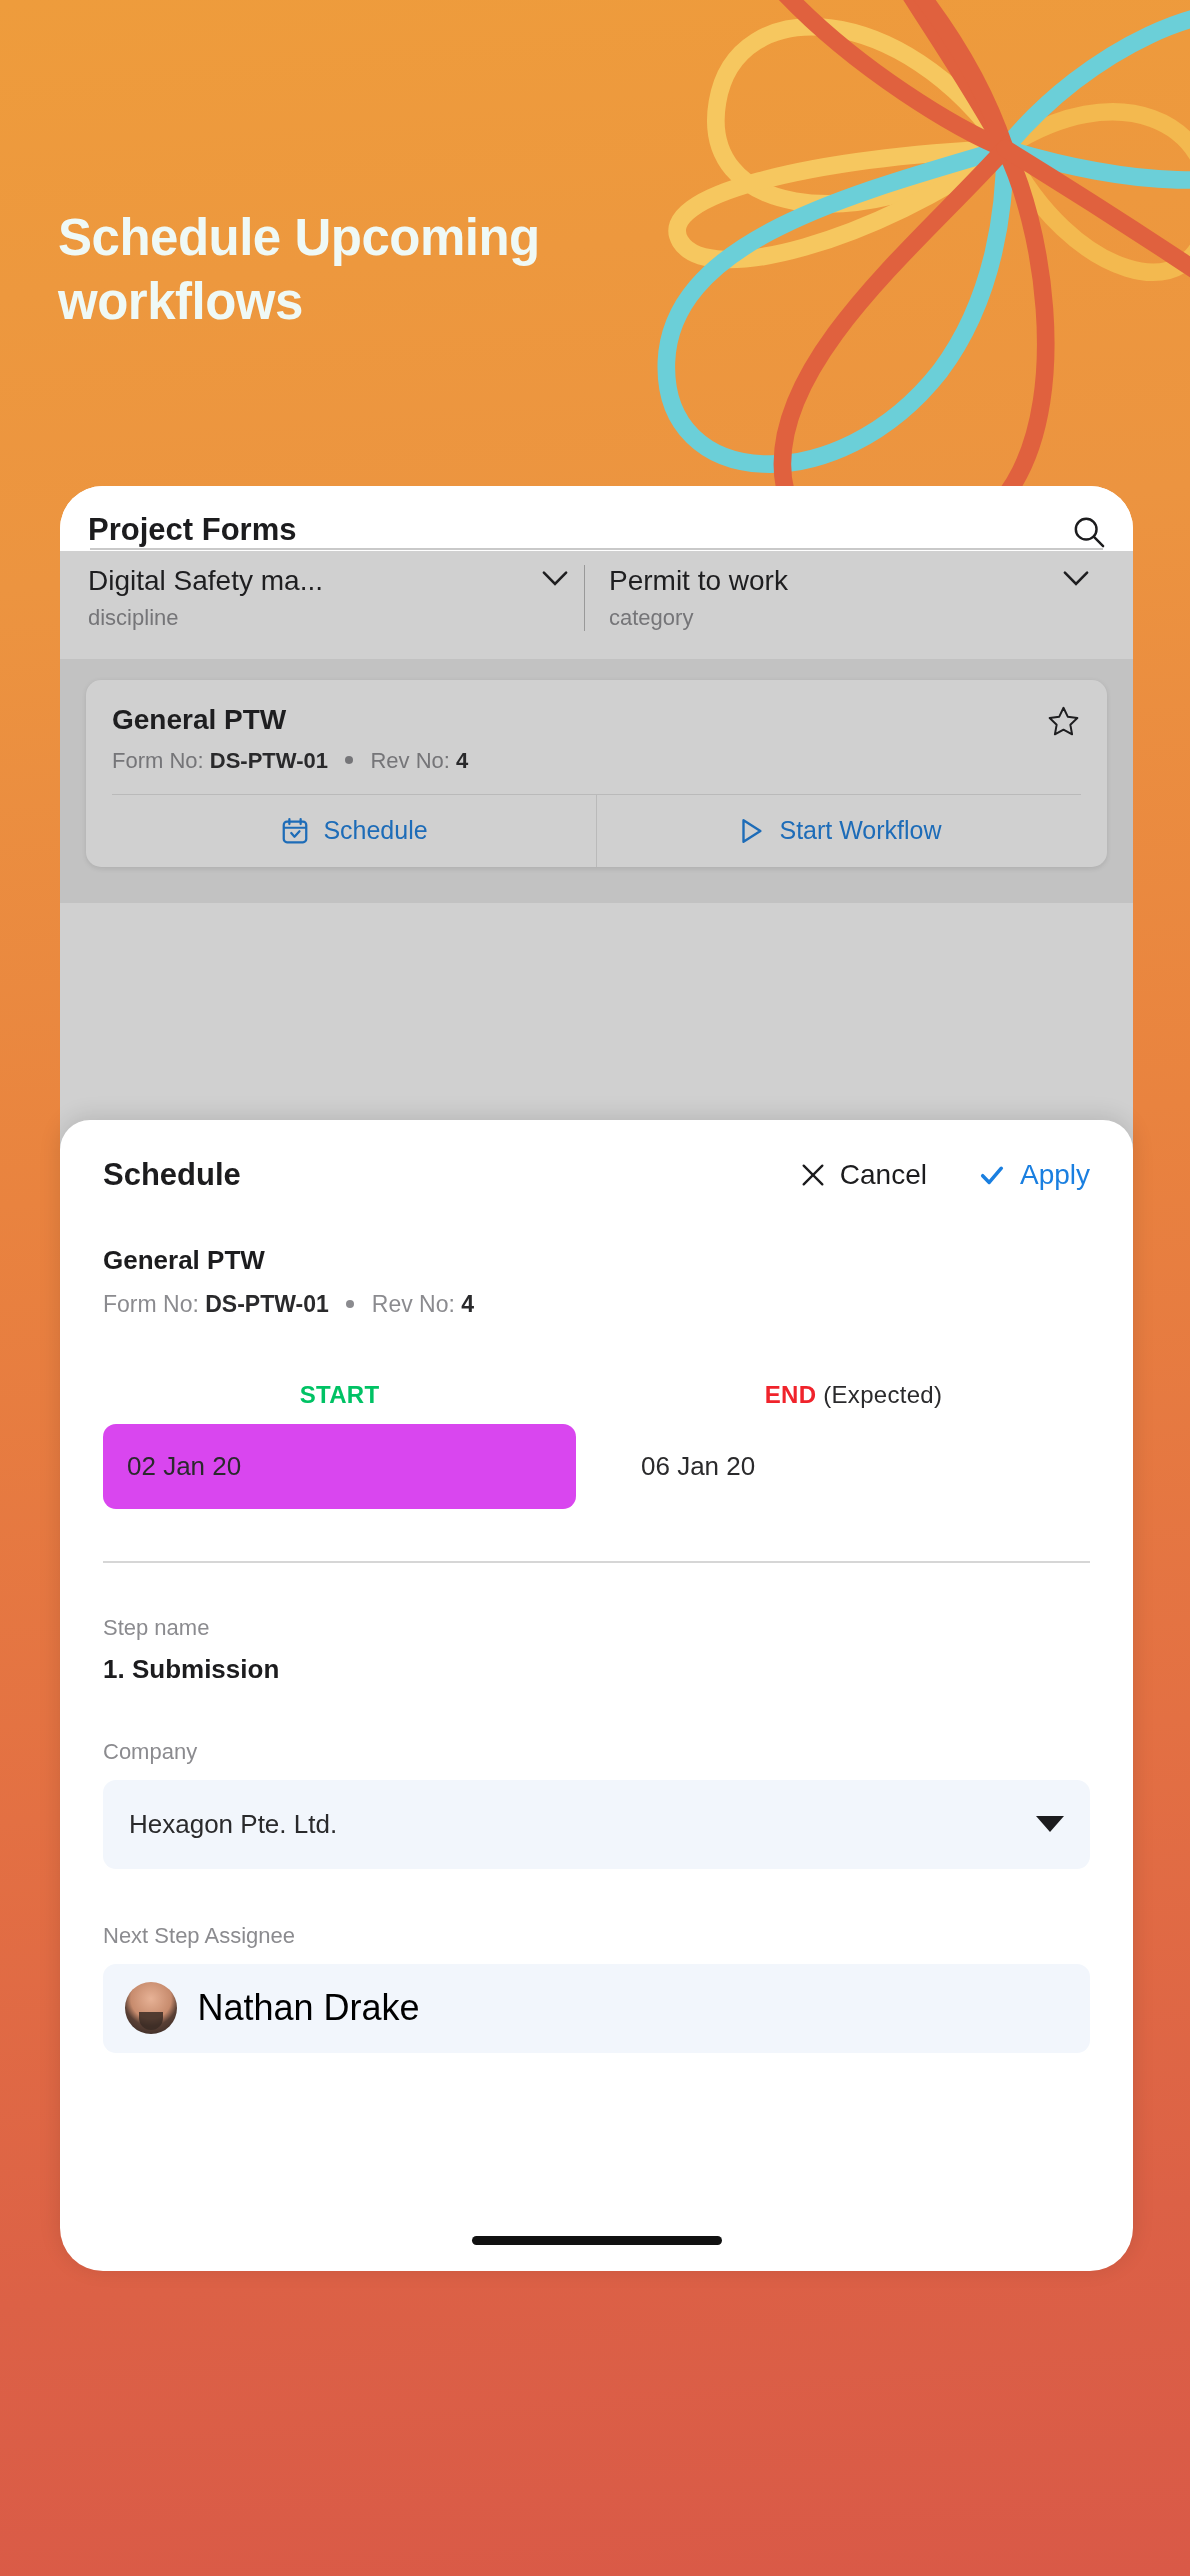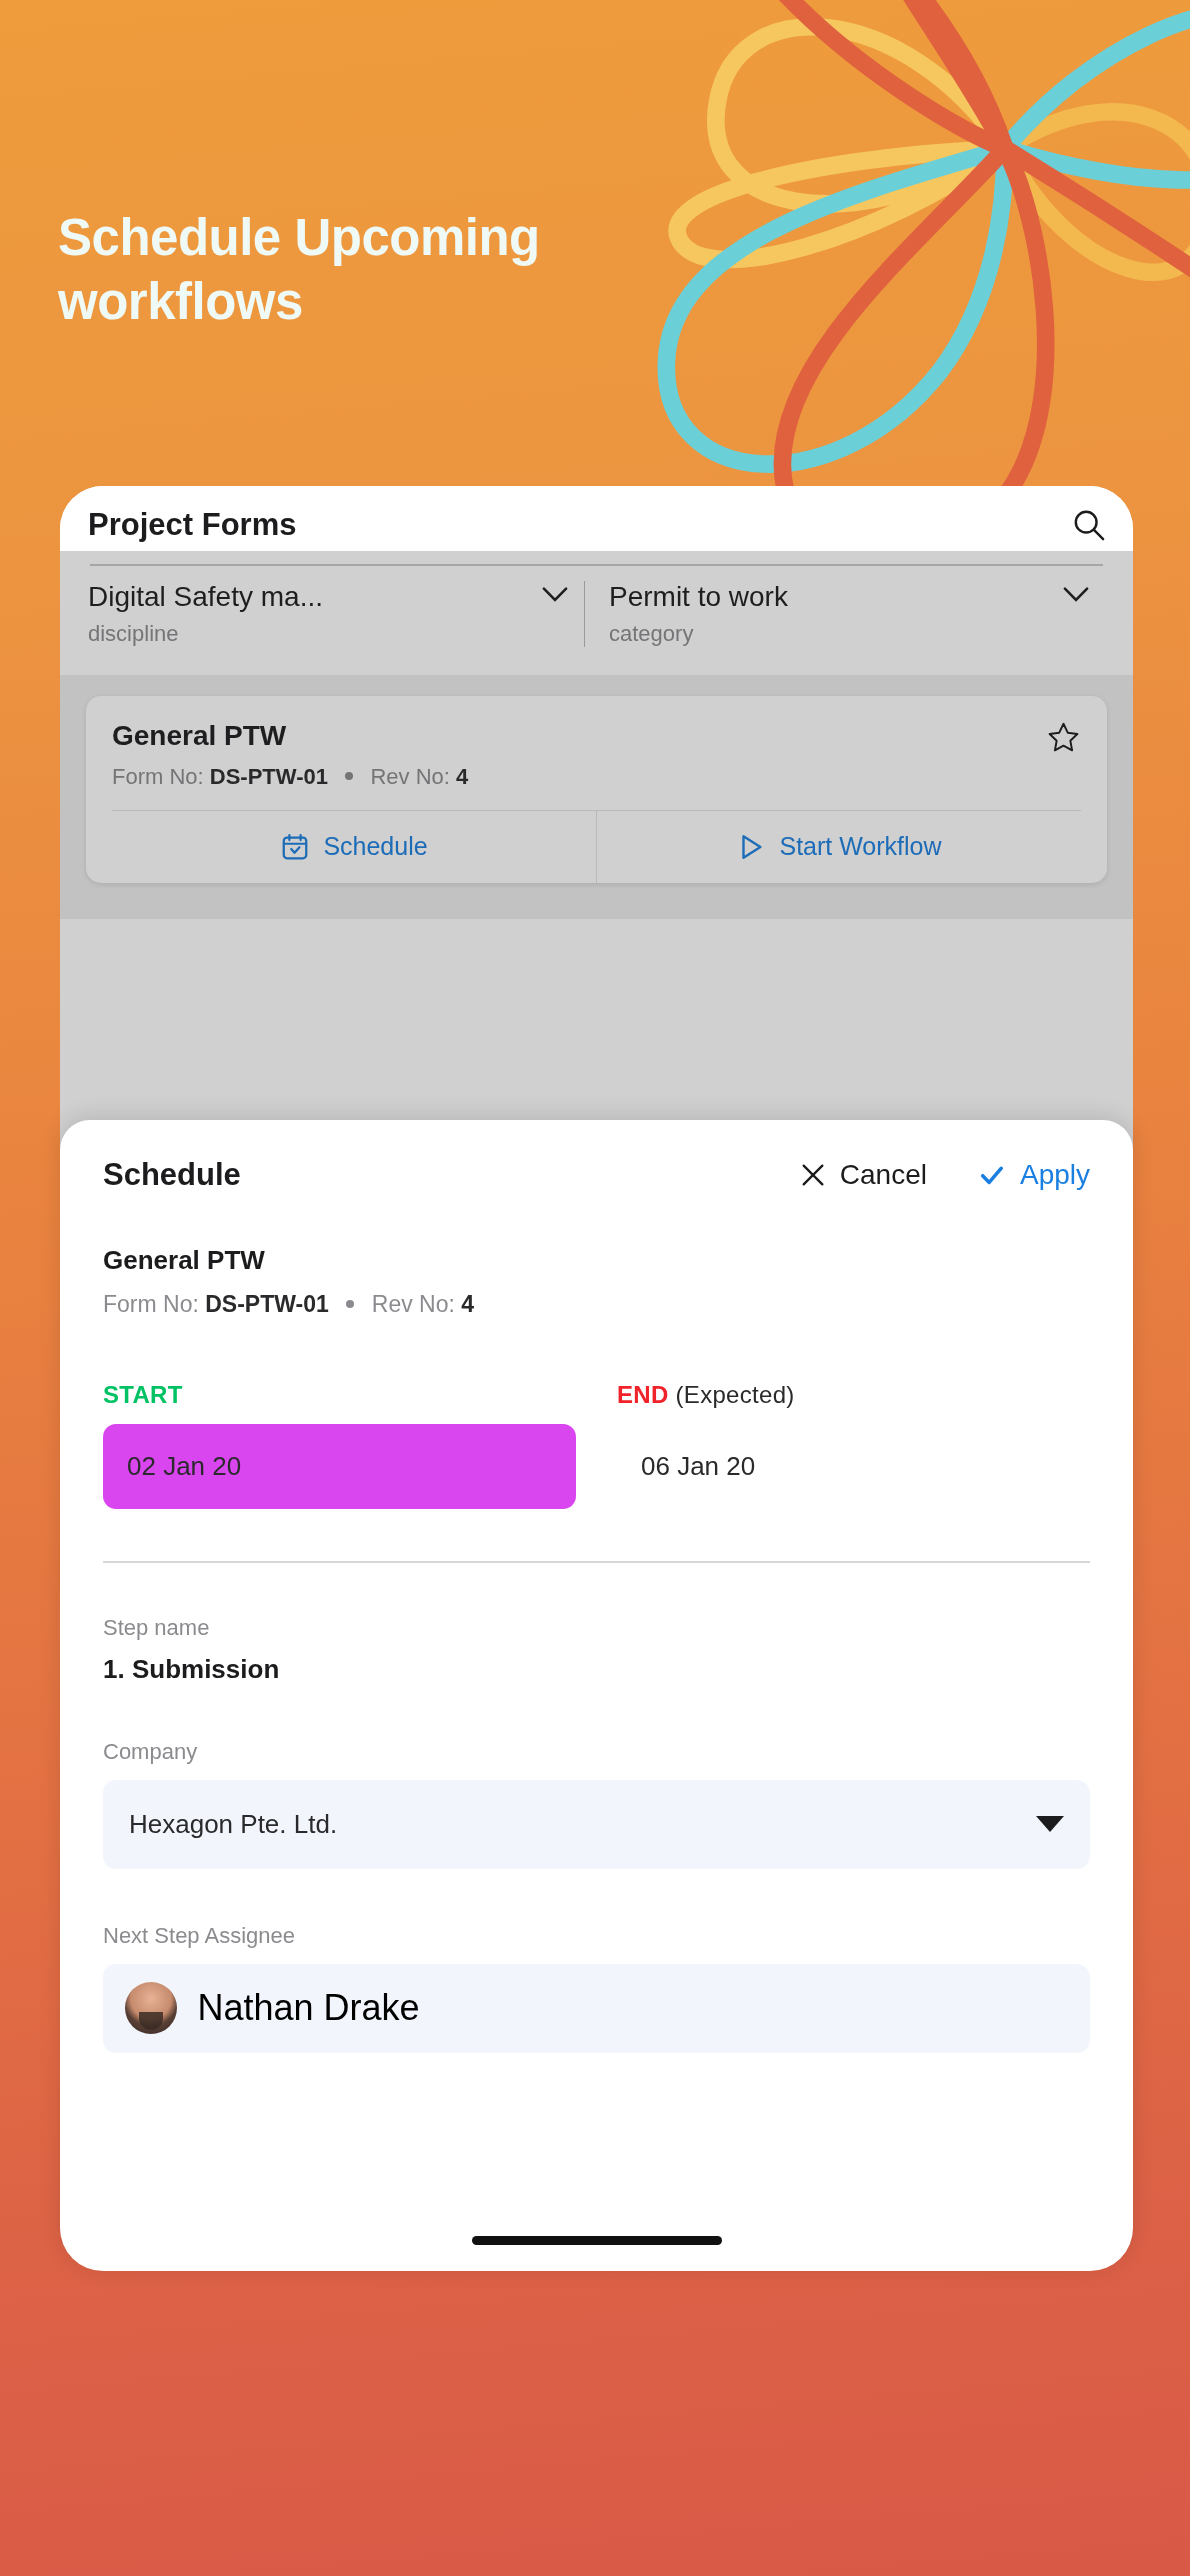--- a/index.html
+++ b/index.html
@@ -32,21 +32,21 @@
     position:absolute;left:50%;transform:translateX(-50%);top:-22px;
     width:445px;height:70px;background:#000;border-radius:0 0 35px 35px;
   }
   .clock{position:absolute;left:72px;top:16.7px;font-size:32px;font-weight:600;color:#000;}
   .status-icons{position:absolute;right:48px;top:18.5px;display:flex;align-items:center;gap:14px;}
 
   
   .app-header{
     background:#fff;padding:0 28px;
   }
-  .app-title-row{display:flex;align-items:center;justify-content:space-between;height:78px;}
+  .app-title-row{display:flex;align-items:flex-end;justify-content:space-between;height:62px;}
   .app-title{font-size:31px;font-weight:700;color:#1c1c1e;}
   .hdr-divider{height:1.9px;background:#c9c9c9;margin:0 1.9px;}
 
   
   .filters{display:flex;background:#fff;padding:15px 28px 28px 28px;}
   .filter{flex:1;position:relative;padding-right:24px;}
   .filter + .filter{border-left:1.9px solid #b9b9b9;padding-left:24px;}
   .filter-val{font-size:28px;color:#1c1c1e;font-weight:400;}
   .filter-sub{font-size:22px;color:#8b8b8f;margin-top:8.3px;}
   .chev{position:absolute;right:15px;top:3.7px;}
@@ -85,21 +85,21 @@
   .sheet-title{font-size:31px;font-weight:700;color:#1c1c1e;}
   .sheet-acts{display:flex;align-items:center;gap:50px;}
   .sheet-act{display:flex;align-items:center;gap:13px;font-size:28px;}
   .act-cancel{color:#1c1c1e;}
   .act-apply{color:#1A7FE0;}
 
   .sheet-form-title{font-size:26px;font-weight:700;color:#1c1c1e;margin-top:52px;}
   .sheet-form-sub{font-size:23px;color:#8b8b8f;margin-top:15px;}
   .sheet-form-sub b{color:#2a2a2c;font-weight:600;}
 
-  .dates{display:flex;margin-top:63px;}
+  .dates{display:flex;margin-top:63px;text-align:center;}
   .date-col{flex:1;}
   .date-col.right{padding-left:41px;}
   .date-lbl{font-size:24px;font-weight:700;letter-spacing:0.3px;}
   .date-lbl .suffix{color:#2a2a2c;font-weight:400;}
   .date-field{
     margin-top:15px;height:85px;border-radius:13px;
     display:flex;align-items:center;padding:0 24px;
     font-size:26px;color:#2a2a2c;
   }
   .date-field.filled{background:#d946ef;}

